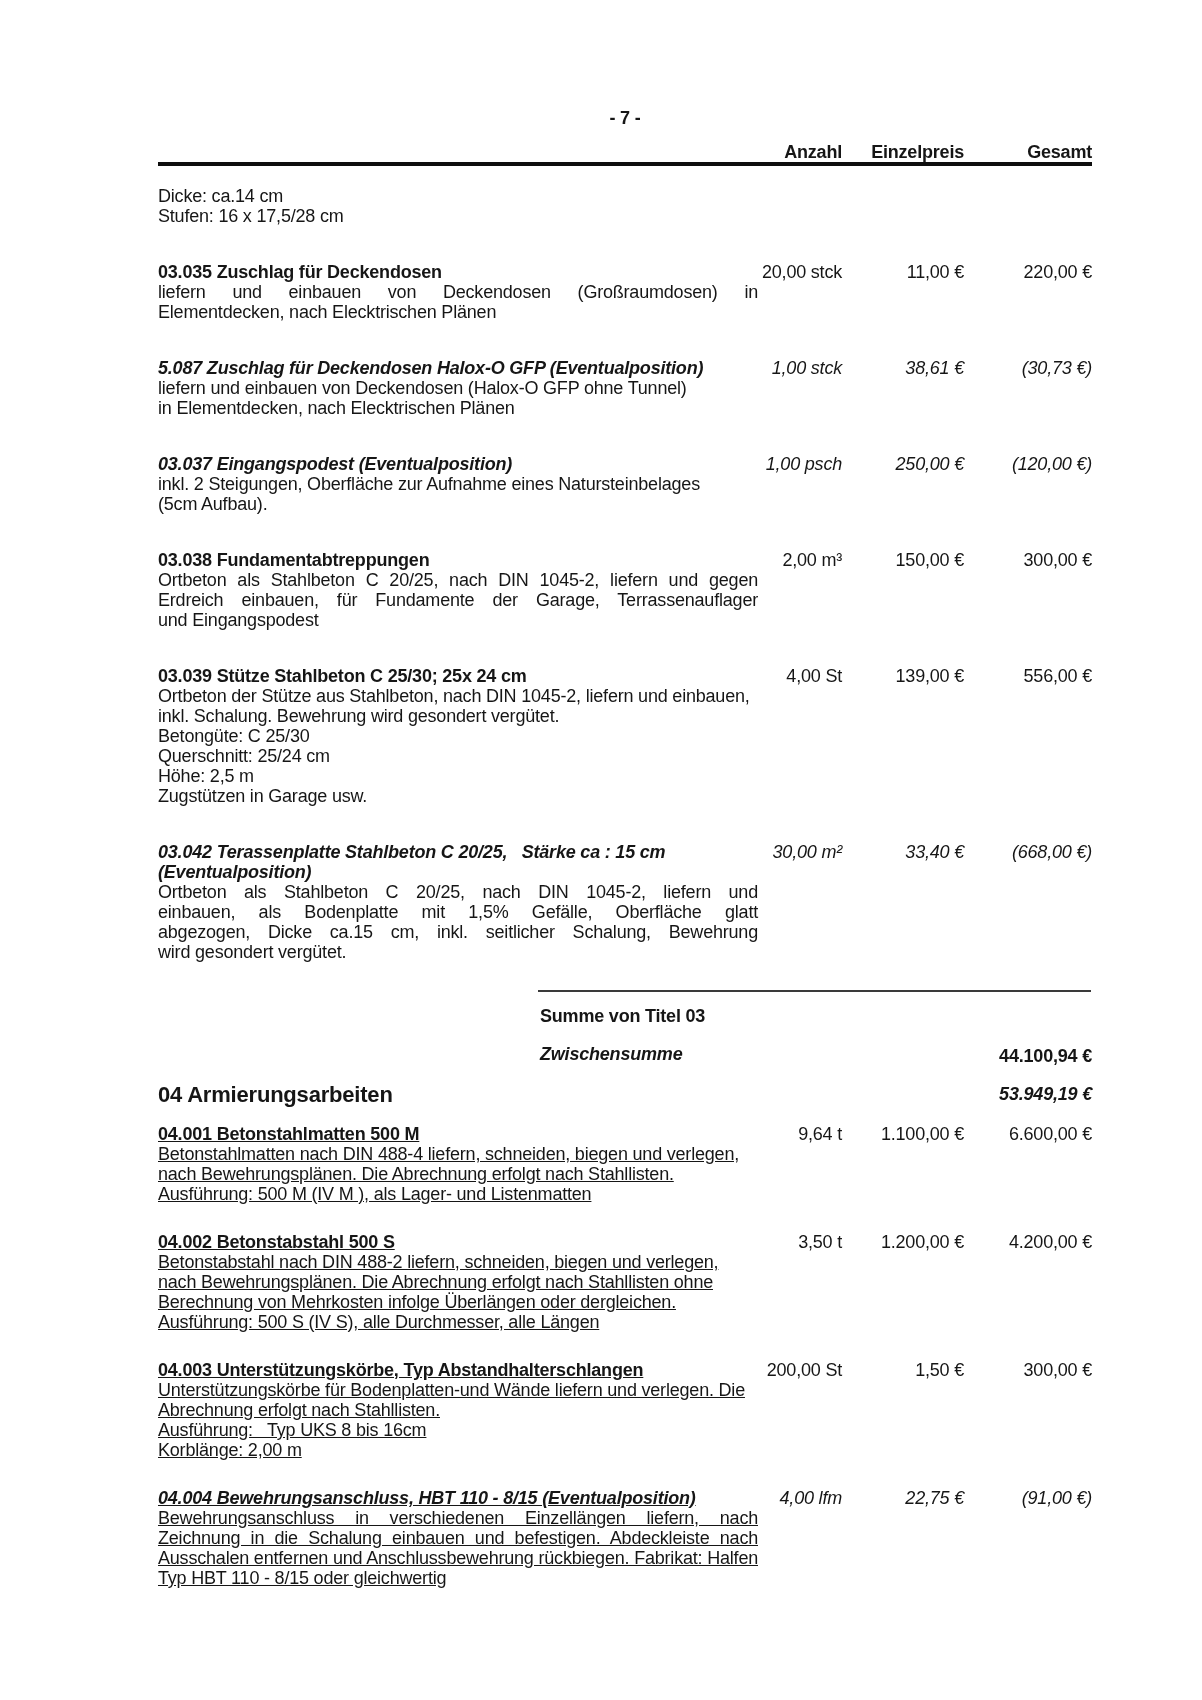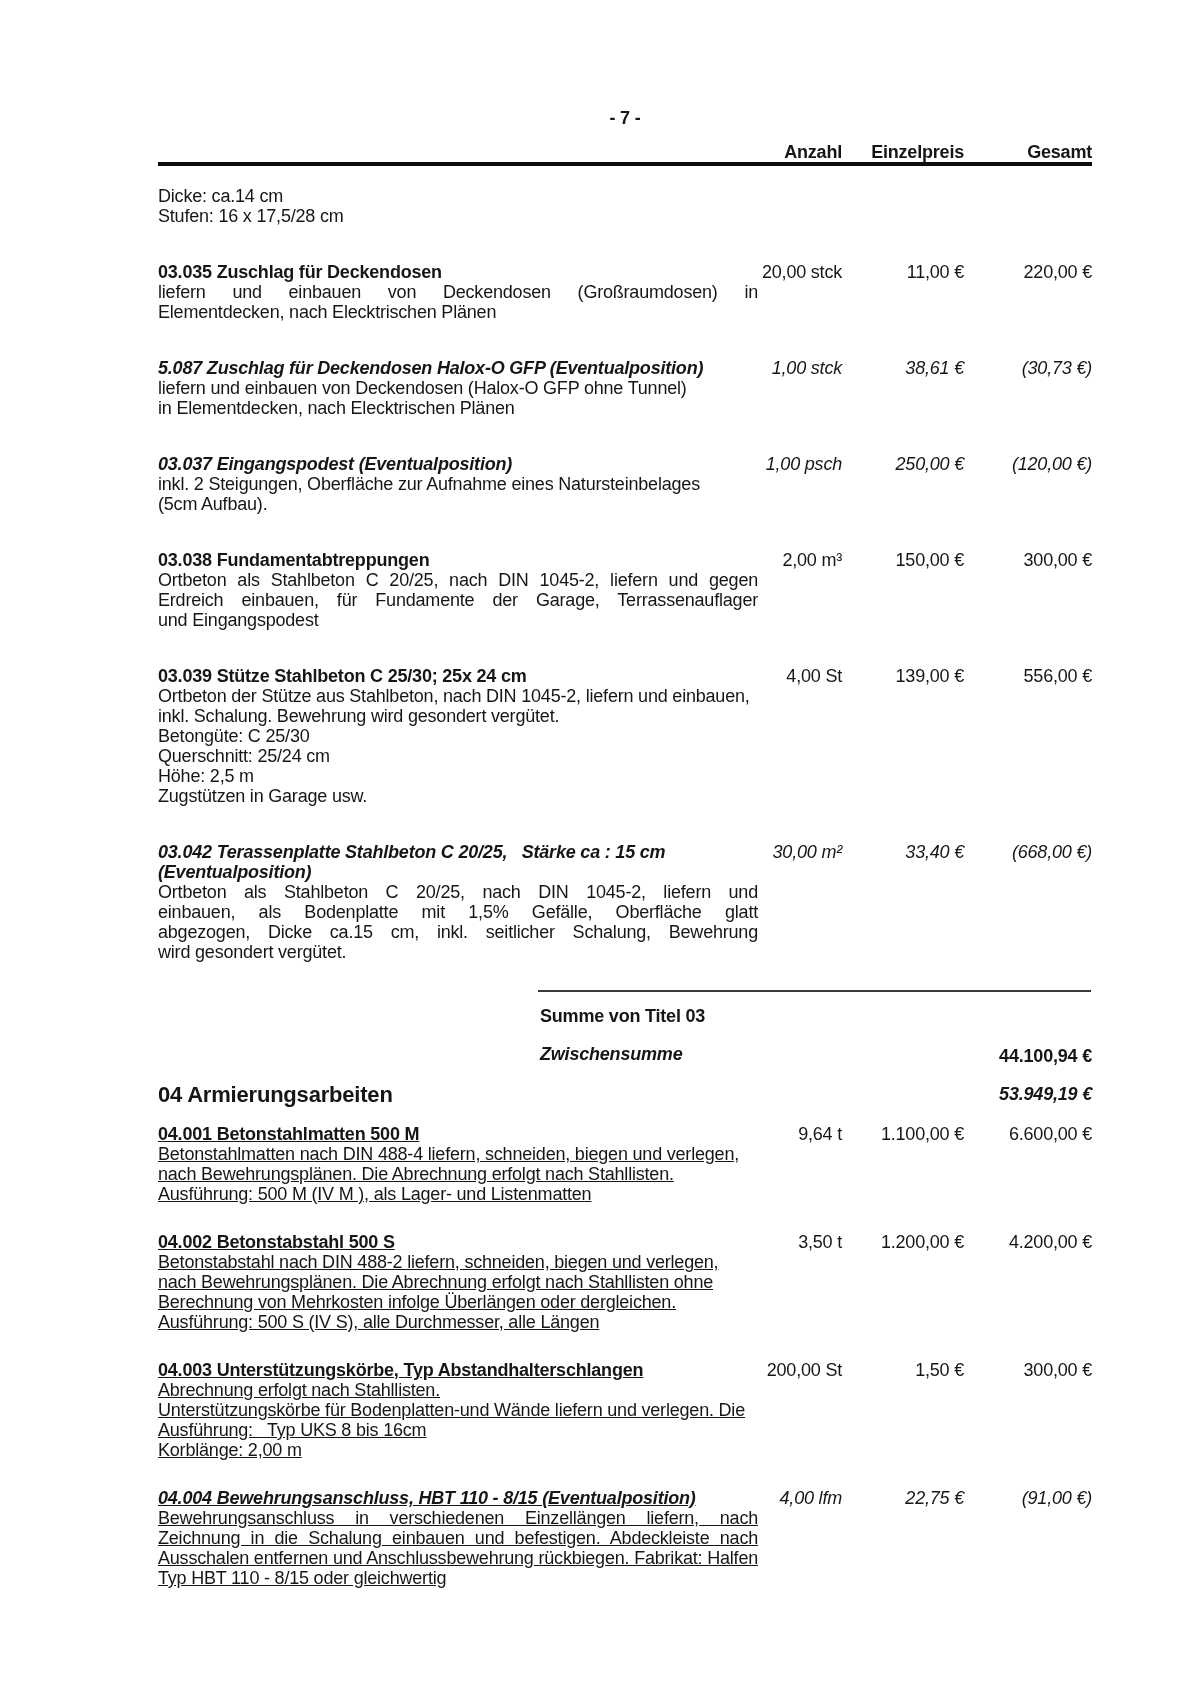--- a/index.html
+++ b/index.html
@@ -168,22 +168,22 @@
           <div class="dl">Ausführung: 500 S (IV S), alle Durchmesser, alle Längen</div>
         </div>
         <span class="num n1">3,50 t</span>
         <span class="num n2">1.200,00 €</span>
         <span class="num n3">4.200,00 €</span>
       </div>
 
       <div class="item">
         <div class="body">
           <div class="ttl">04.003 Unterstützungskörbe, Typ Abstandhalterschlangen</div>
+          <div class="dl">Unterstützungskörbe für Bodenplatten-und Wände liefern und verlegen. Die</div>
           <div class="dl">Abrechnung erfolgt nach Stahllisten.</div>
-          <div class="dl">Unterstützungskörbe für Bodenplatten-und Wände liefern und verlegen. Die</div>
           <div class="dl">Ausführung:   Typ UKS 8 bis 16cm</div>
           <div class="dl">Korblänge: 2,00 m</div>
         </div>
         <span class="num n1">200,00 St</span>
         <span class="num n2">1,50 €</span>
         <span class="num n3">300,00 €</span>
       </div>
 
       <div class="item emph">
         <div class="body">

